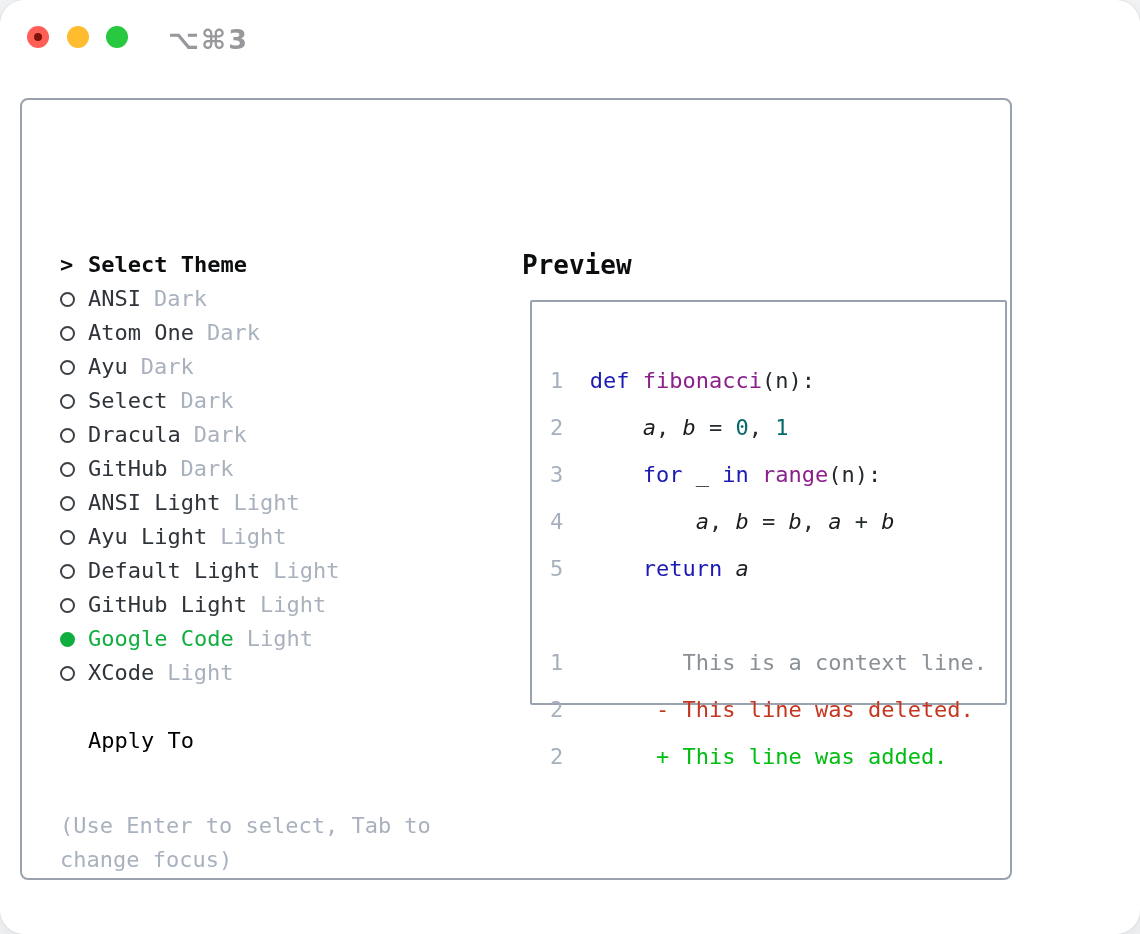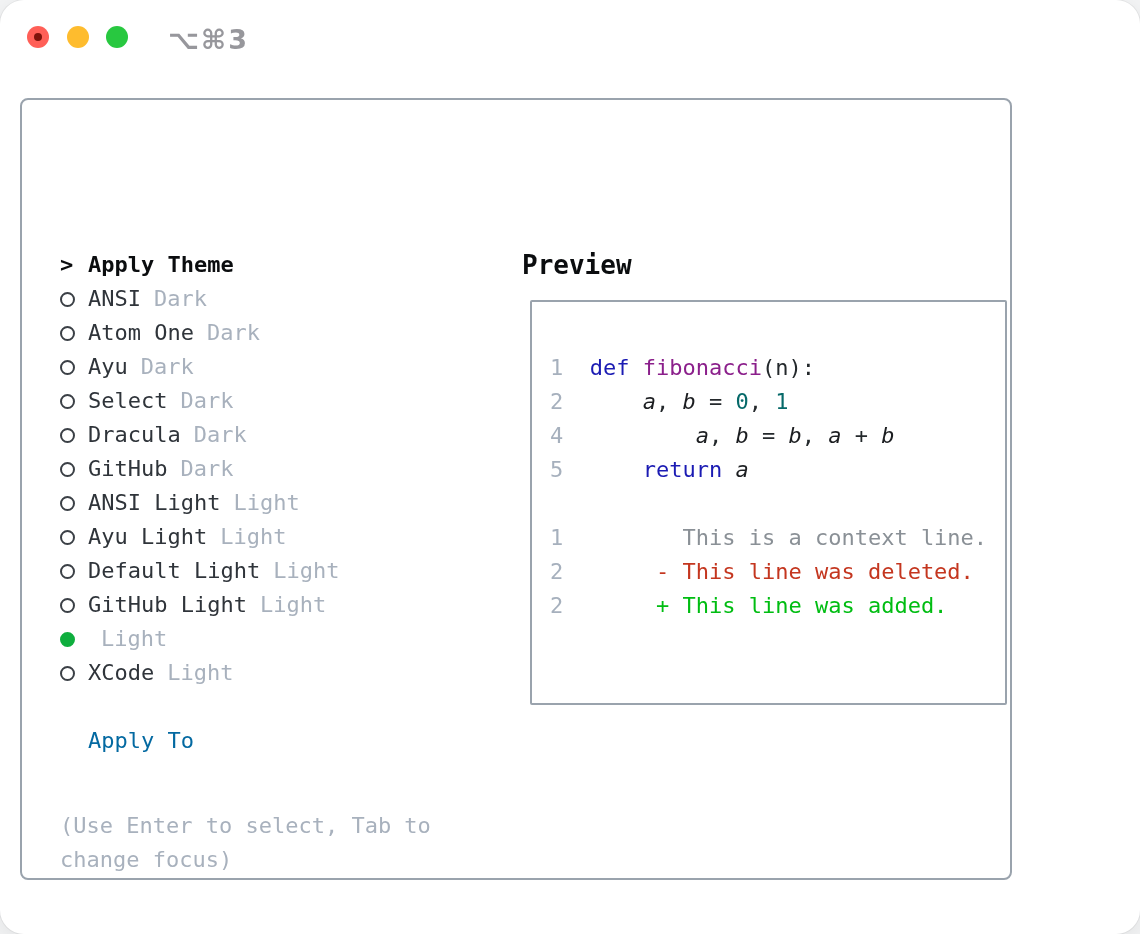--- a/index.html
+++ b/index.html
@@ -78,21 +78,21 @@
     display: inline-block;
     width: 15px; height: 15px;
     border-radius: 50%;
     border: 2.5px solid #3b4046;
     margin-right: 13px;
     flex: 0 0 auto;
   }
   .item.selected .bullet { background: #0fae3e; border-color: #0fae3e; }
   .item.selected .name   { color: #0fae3e; }
   .variant { color: #a8b1bd; margin-left: 13px; }
-  .apply-title { padding-left: 28px; color: #0369a1; }
+  .apply-title { padding-left: 28px; color: #000000; }
   .hint {
     margin-top: 17px;
     width: 400px;
     color: #a8b1bd;
     font-size: 22px;
     line-height: 34px;
   }
   
   .preview-title {
     position: absolute;
@@ -111,21 +111,21 @@
     background: #ffffff;
     box-sizing: border-box;
   }
   .code {
     position: absolute;
     left: 18px; top: 49px;
     font-size: 22px;
     line-height: 34px;
     color: #24292c;
   }
-  .crow { height: 34px; white-space: pre; }
+  .crow { height: 34px; white-space: pre; margin-top: 13px; }
   .ln    { color: #a6b0bd; }
   .c-kw  { color: #1b1bb3; }
   .c-fn  { color: #8b1f8b; }
   .c-num { color: #066969; }
   .c-var { color: #1c1e21; }
   .c-ctx { color: #8a9096; }
   .c-del { color: #c4361f; }
   .c-add { color: #00bd12; }
 </style>
 </head>
@@ -139,54 +139,55 @@
       </span>
     <span class="light yellow"></span>
     <span class="light green"></span>
     <span class="shortcut">⌥⌘3</span>
   </div>
 
   <div class="panel">
 
     <div class="left-col">
       <div class="row title-row">
-        <span class="prefix">&gt;</span><span>Apply Theme</span>
+        <span class="prefix">&gt;</span><span>Select Theme</span>
       </div>
 
       <div id="theme-items">
           <div class="row item"><span class="bullet"></span><span class="name">ANSI</span><span class="variant">Dark</span></div>
           <div class="row item"><span class="bullet"></span><span class="name">Atom One</span><span class="variant">Dark</span></div>
           <div class="row item"><span class="bullet"></span><span class="name">Ayu</span><span class="variant">Dark</span></div>
           <div class="row item"><span class="bullet"></span><span class="name">Select</span><span class="variant">Dark</span></div>
           <div class="row item"><span class="bullet"></span><span class="name">Dracula</span><span class="variant">Dark</span></div>
           <div class="row item"><span class="bullet"></span><span class="name">GitHub</span><span class="variant">Dark</span></div>
           <div class="row item"><span class="bullet"></span><span class="name">ANSI Light</span><span class="variant">Light</span></div>
           <div class="row item"><span class="bullet"></span><span class="name">Ayu Light</span><span class="variant">Light</span></div>
           <div class="row item"><span class="bullet"></span><span class="name">Default Light</span><span class="variant">Light</span></div>
           <div class="row item"><span class="bullet"></span><span class="name">GitHub Light</span><span class="variant">Light</span></div>
-          <div class="row item selected"><span class="bullet"></span><span class="variant">Light</span></div>
+          <div class="row item selected"><span class="bullet"></span><span class="name">Google Code</span><span class="variant">Light</span></div>
           <div class="row item"><span class="bullet"></span><span class="name">XCode</span><span class="variant">Light</span></div>
         </div>
 
       <div class="row blank"></div>
 
       <div class="row apply-title">Apply To</div>
 
 
       <div class="row blank"></div>
 
       <div class="hint">(Use Enter to select, Tab to change focus)</div>
     </div>
 
     <div class="preview-title">Preview</div>
 
     <div class="preview-box">
       <div class="code" id="code-lines">
           <div class="crow"><span class="ln">1  </span><span class="c-kw">def</span><span> </span><span class="c-fn">fibonacci</span><span>(n):</span></div>
           <div class="crow"><span class="ln">2  </span><span>    </span><span class="c-var" style="font-style: italic;">a</span><span>, </span><span class="c-var" style="font-style: italic;">b</span><span> = </span><span class="c-num">0</span><span>, </span><span class="c-num">1</span></div>
+          <div class="crow"><span class="ln">3  </span><span>    </span><span class="c-kw">for</span><span> _ </span><span class="c-kw">in</span><span> </span><span class="c-fn">range</span><span>(n):</span></div>
           <div class="crow"><span class="ln">4  </span><span>        </span><span class="c-var" style="font-style: italic;">a</span><span>, </span><span class="c-var" style="font-style: italic;">b</span><span> = </span><span class="c-var" style="font-style: italic;">b</span><span>, </span><span class="c-var" style="font-style: italic;">a</span><span> + </span><span class="c-var" style="font-style: italic;">b</span></div>
           <div class="crow"><span class="ln">5  </span><span>    </span><span class="c-kw">return</span><span> </span><span class="c-var" style="font-style: italic;">a</span></div>
           <div class="crow"><span class="ln"></span></div>
           <div class="crow"><span class="ln">1  </span><span class="c-ctx">       This is a context line.</span></div>
           <div class="crow"><span class="ln">2  </span><span class="c-del">     - This line was deleted.</span></div>
           <div class="crow"><span class="ln">2  </span><span class="c-add">     + This line was added.</span></div>
         </div>
     </div>
 
   </div>

